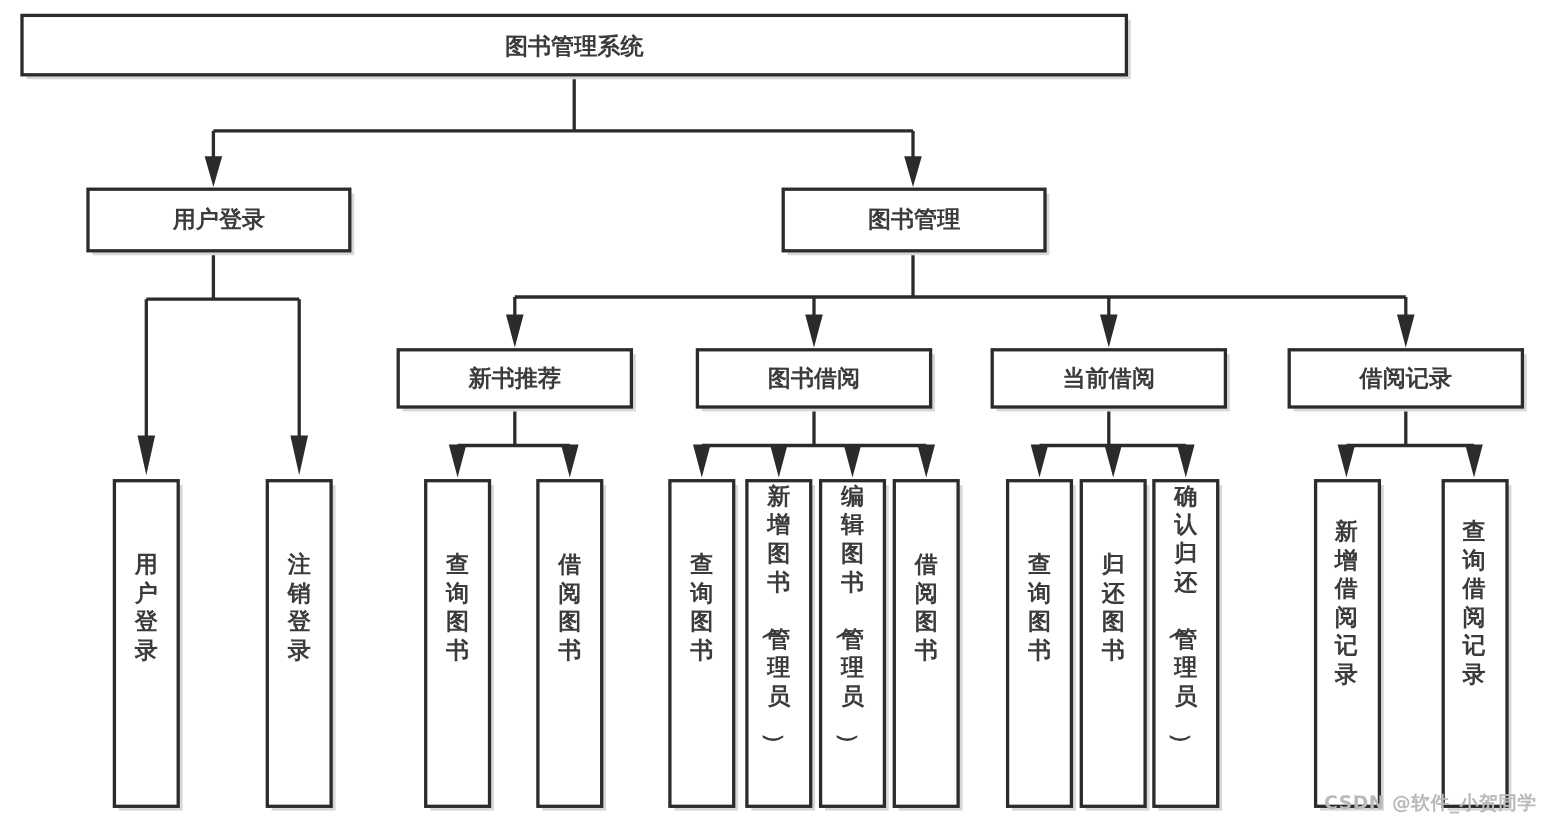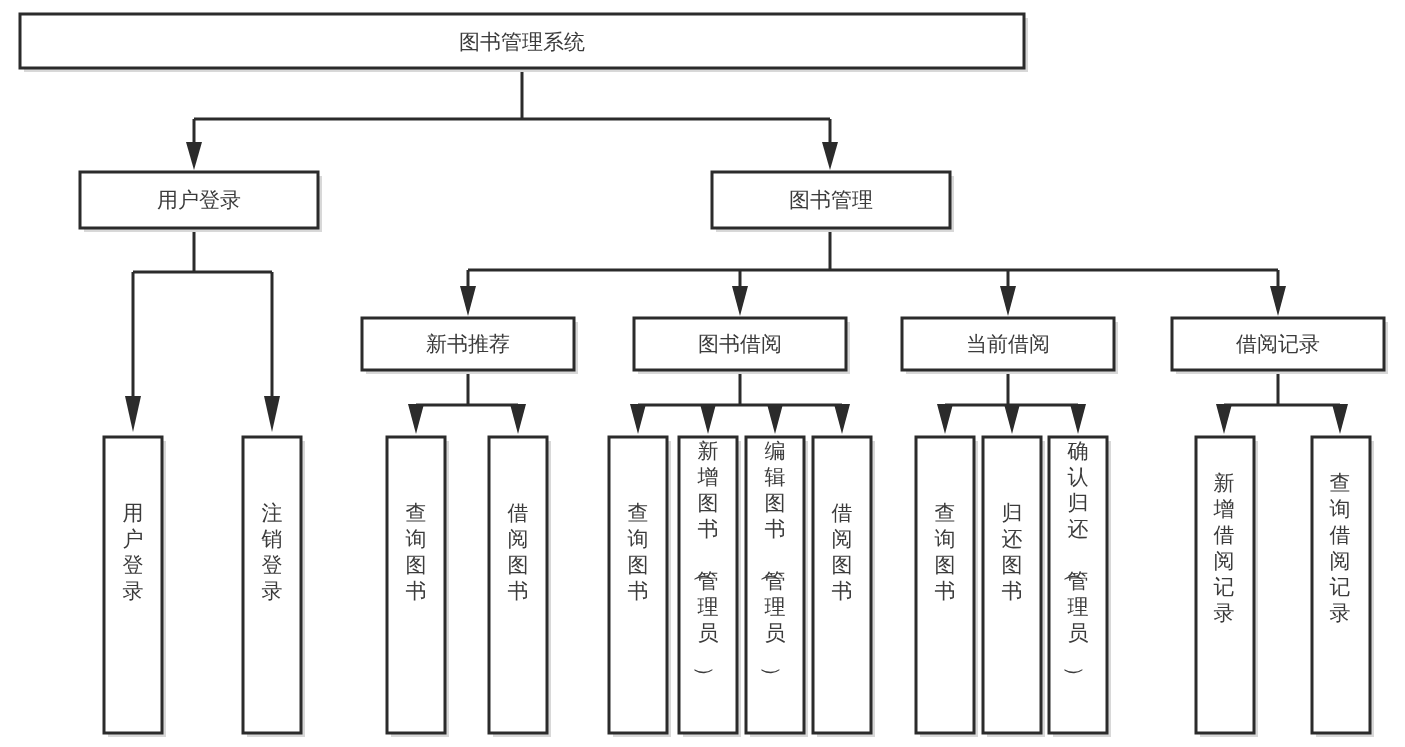--- a/index.html
+++ b/index.html
@@ -12,20 +12,21 @@
     height: 747px;
     font-family: "DejaVu Sans", "Liberation Sans", sans-serif;
     overflow: hidden;
     position: relative;
   }
   #diagram-root {
     position: absolute;
     left: 0; top: 0;
     width: 1405px;
     height: 747px;
+    font-weight: bold;
   }
   svg#flow {
     display: block;
     width: 1405px;
     height: 747px;
   }
   .node-box {
     fill: #ffffff;
     stroke: #2b2b2b;
     stroke-width: 3;
@@ -244,13 +245,14 @@
       </g>
 
       <g>
         <rect class="node-shadow" x="1316" y="441" width="58" height="296"></rect>
         <rect class="node-box" x="1312" y="437" width="58" height="296"></rect>
         <text class="node-label-vertical" x="1340" y="490"><tspan x="1340" y="490">查</tspan><tspan x="1340" y="516">询</tspan><tspan x="1340" y="542">借</tspan><tspan x="1340" y="568">阅</tspan><tspan x="1340" y="594">记</tspan><tspan x="1340" y="620">录</tspan></text>
       </g>
     </g>
   </svg>
 
+  <div class="watermark">CSDN @软件_小贺同学</div>
 </div>
 
 </body></html>

